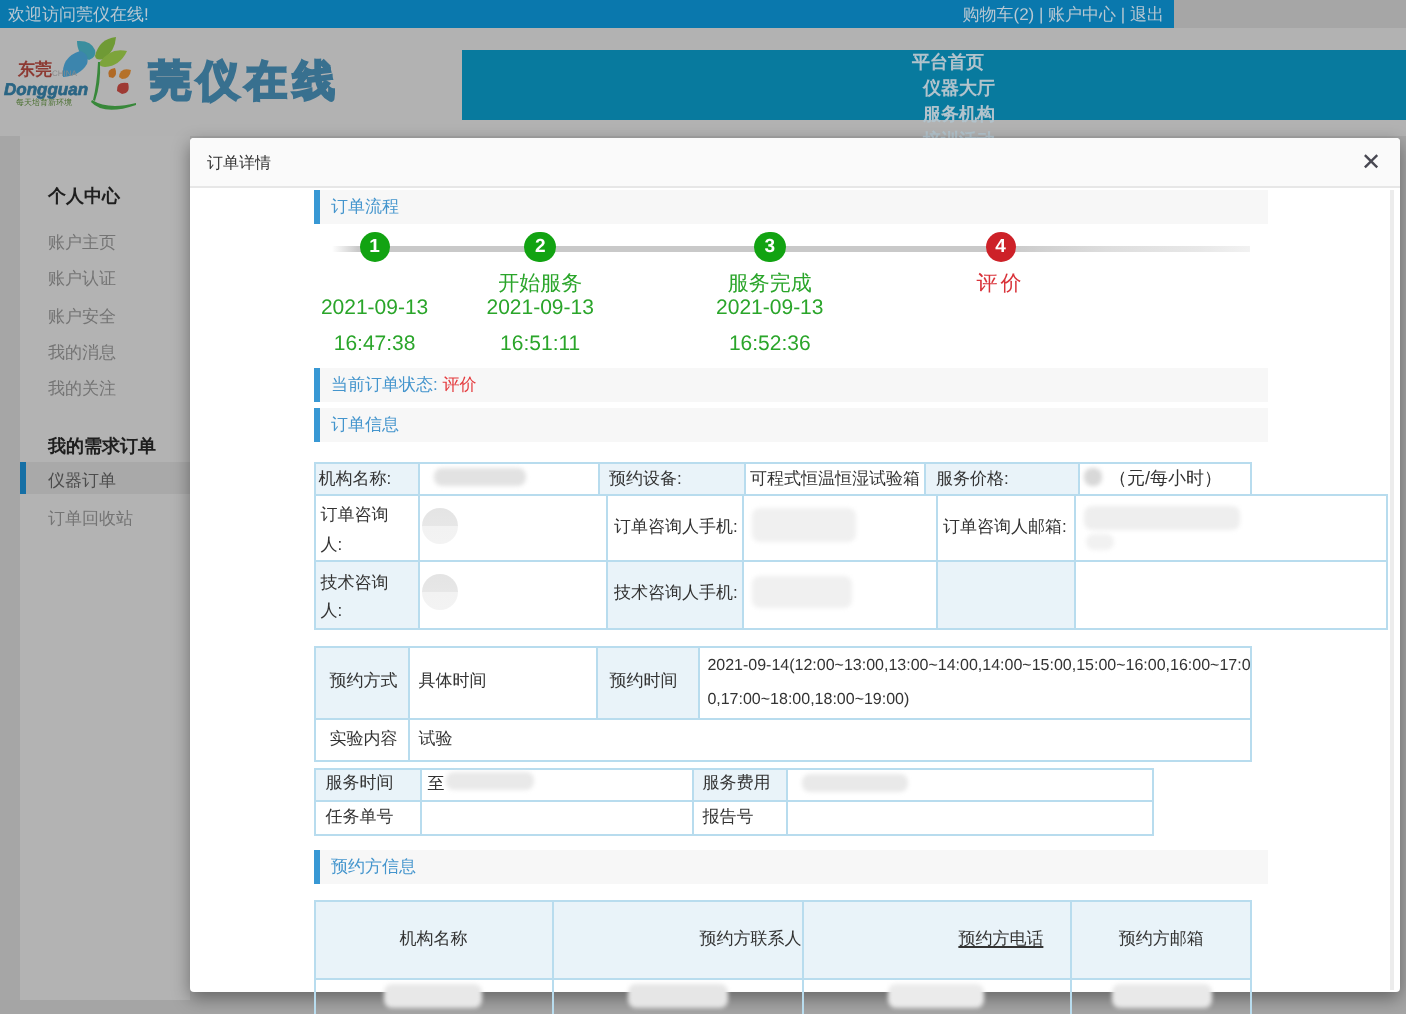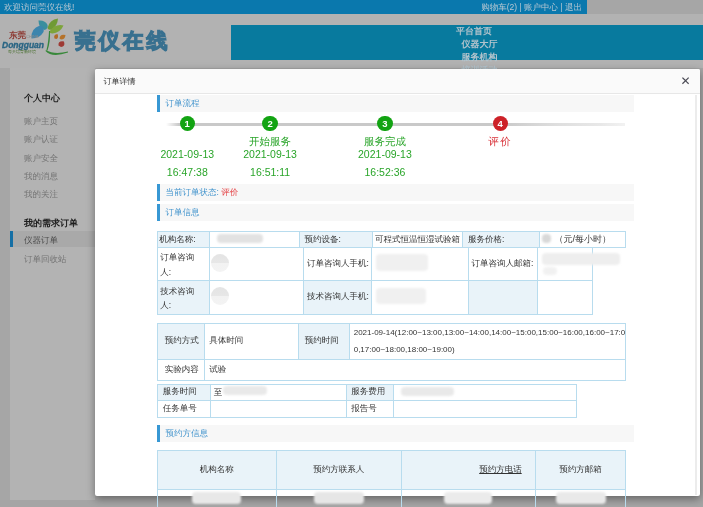--- a/index.html
+++ b/index.html
@@ -134,21 +134,21 @@
       <td class="lb" style="padding-left:1.5px;">机构名称:</td>
           <td><span class="blur" style="width:46px;height:8.5px;background:#e2e2e2;margin-left:5px;"></span></td>
       <td class="lb" style="padding-left:4px;">预约设备:</td>
           <td style="padding-left:2px;white-space:nowrap;">可程式恒温恒湿试验箱</td>
       <td class="lb" style="padding-left:5px;">服务价格:</td>
           <td style="font-size:9px;"><span class="blur" style="width:9px;height:9px;background:#d8d8d8;margin-right:3px;vertical-align:-1px;"></span>（元/每小时）</td>
     </tr>
   </tbody>
     </table>
 
-  <table style="left:62.2px;top:178px;width:436px;">
+  <table style="left:62.2px;top:178px;width:537px;">
     <colgroup>
         <col style="width:52.3px">
         <col style="width:94.5px">
         <col style="width:67.8px">
         <col style="width:96.7px">
         <col style="width:69.5px">
         <col>
       </colgroup>
     <tbody>
         <tr style="height:33.5px;">
@@ -219,21 +219,21 @@
   <table style="left:62.2px;top:381.5px;width:469.8px;">
     <colgroup>
         <col style="width:119px">
         <col style="width:125px">
         <col style="width:134px">
         <col>
       </colgroup>
     <tbody>
         <tr style="height:18.6px;">
       <td class="lb" style="text-align:center;padding:0;">机构名称</td>
-      <td class="lb" style="text-align:center;padding:12px;">预约方联系人</td>
+      <td class="lb" style="text-align:right;padding:0;">预约方联系人</td>
       <td class="lb" style="text-align:right;padding:13px;text-decoration:underline;">预约方电话</td>
       <td class="lb" style="text-align:center;padding:0;">预约方邮箱</td>
     </tr>
     <tr style="height:18.4px;">
       <td style="text-align:center;padding:0;"><span class="blur" style="width:49px;height:12px;background:#e8e8e8;"></span></td>
       <td style="text-align:center;padding:0;"><span class="blur" style="width:50px;height:12px;background:#e6e6e6;"></span></td>
       <td style="text-align:center;padding:0;"><span class="blur" style="width:48px;height:12px;background:#ebebeb;"></span></td>
       <td style="text-align:center;padding:0;"><span class="blur" style="width:50px;height:12px;background:#e9e9e9;"></span></td>
     </tr>
   </tbody>

